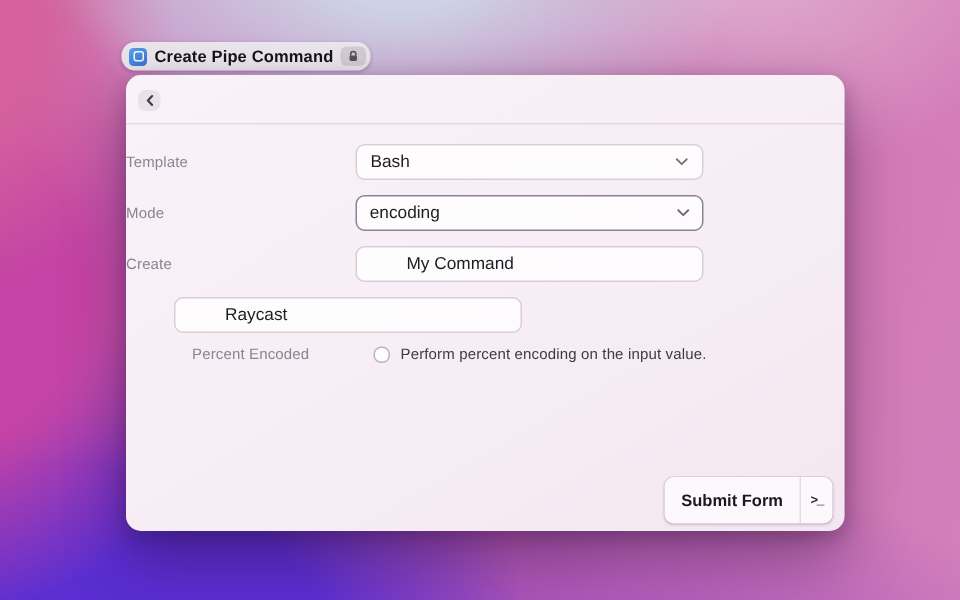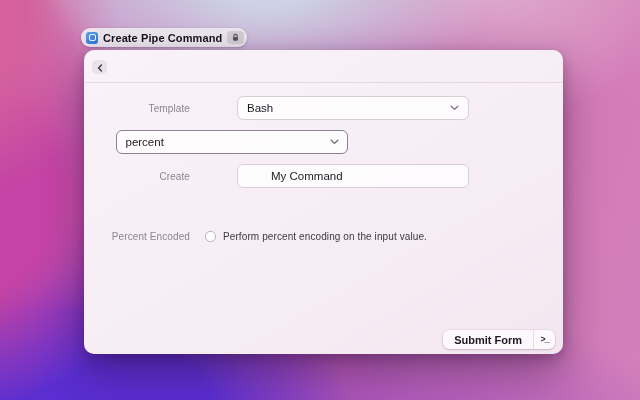--- a/index.html
+++ b/index.html
@@ -51,23 +51,23 @@
   .win-header { position:relative; height:33px; border-bottom:1px solid rgba(110,80,110,0.14); }
   .back-btn {
     position:absolute; left:8px; top:10px; width:15px; height:14px;
     border-radius:5px; background:rgba(40,20,50,0.07);
     display:flex; align-items:center; justify-content:center; cursor:default;
   }
 
   
   .form { padding-top:13px; }
   .row { display:flex; align-items:center; height:24px; margin-bottom:10px; }
-  .row.checkbox-row { height:13px; margin-top:-2px; }
+  .row.checkbox-row { height:13px; margin-top:-2px;margin-left:44px; }
   .row-label {
-    width:106px; margin-right:15px; text-align:right;
+    width:106px; margin-right:15px; 
     font-size:10px; color:#8b8591; letter-spacing:0.1px;
   }
   .field {
     width:232px; height:24px; border-radius:6px;
     background:rgba(255,255,255,0.78);
     border:1px solid #d9cdd8;
     display:flex; align-items:center;
     padding:0 9px; font-size:11.5px; color:#1d1c22;margin-left:32px;
   }
   .field.select { justify-content:space-between; cursor:default; }
@@ -78,21 +78,21 @@
   }
   .chev { flex:0 0 auto; margin-left:6px; display:flex; }
   .checkbox {
     width:11px; height:11px; border-radius:5px; flex:0 0 auto;
     background:rgba(255,255,255,0.85); border:1px solid #bcb4be; cursor:default;
   }
   .checkbox-text { margin-left:7px; font-size:10px; color:#3c3a42; letter-spacing:0.1px;text-align:right; }
 
   
   .submit-group {
-    position:absolute; right:8px; bottom:5px; height:19px;
+    position:absolute; right:8px; bottom:5px; height:31px;
     display:flex; align-items:stretch;
     background:#fcf8fb; border-radius:6px;
     box-shadow:0 0 0 0.5px rgba(60,30,60,0.12), 0 1px 2px rgba(40,10,50,0.18);
     overflow:hidden;
   }
   .submit-btn {
     display:flex; align-items:center; padding:0 11px;
     font-size:11px; font-weight:700; color:#1a191f; cursor:default;
   }
   .group-divider { width:1px; background:#e5dbe3; }
@@ -141,38 +141,42 @@
         <span>Bash</span>
         <span class="chev">
           <svg width="9" height="6" viewBox="0 0 9 6">
               <path d="M1.2 1.2 4.5 4.4 7.8 1.2" fill="none" stroke="#7b7580" stroke-width="1.3" stroke-linecap="round" stroke-linejoin="round"></path>
             </svg>
         </span>
       </div>
     </div>
 
     <div class="row">
+      <div class="row-label">Mode</div>
       <div class="field select focused">
-        <span>percent</span>
+        <span>encoding</span>
         <span class="chev">
           <svg width="9" height="6" viewBox="0 0 9 6">
               <path d="M1.2 1.2 4.5 4.4 7.8 1.2" fill="none" stroke="#6f6975" stroke-width="1.3" stroke-linecap="round" stroke-linejoin="round"></path>
             </svg>
         </span>
       </div>
     </div>
 
     <div class="row">
       <div class="row-label">Create</div>
       <div class="field">
         <input type="text" value="My Command" style="">
       </div>
     </div>
 
     <div class="row">
+      <div class="field">
+        <input type="text" value="Raycast" style="">
+      </div>
     </div>
 
     <div class="row checkbox-row">
       <div class="row-label">Percent Encoded</div>
       <span class="checkbox"></span>
       <span class="checkbox-text">Perform percent encoding on the input value.</span>
     </div>
 
   </div>
 

